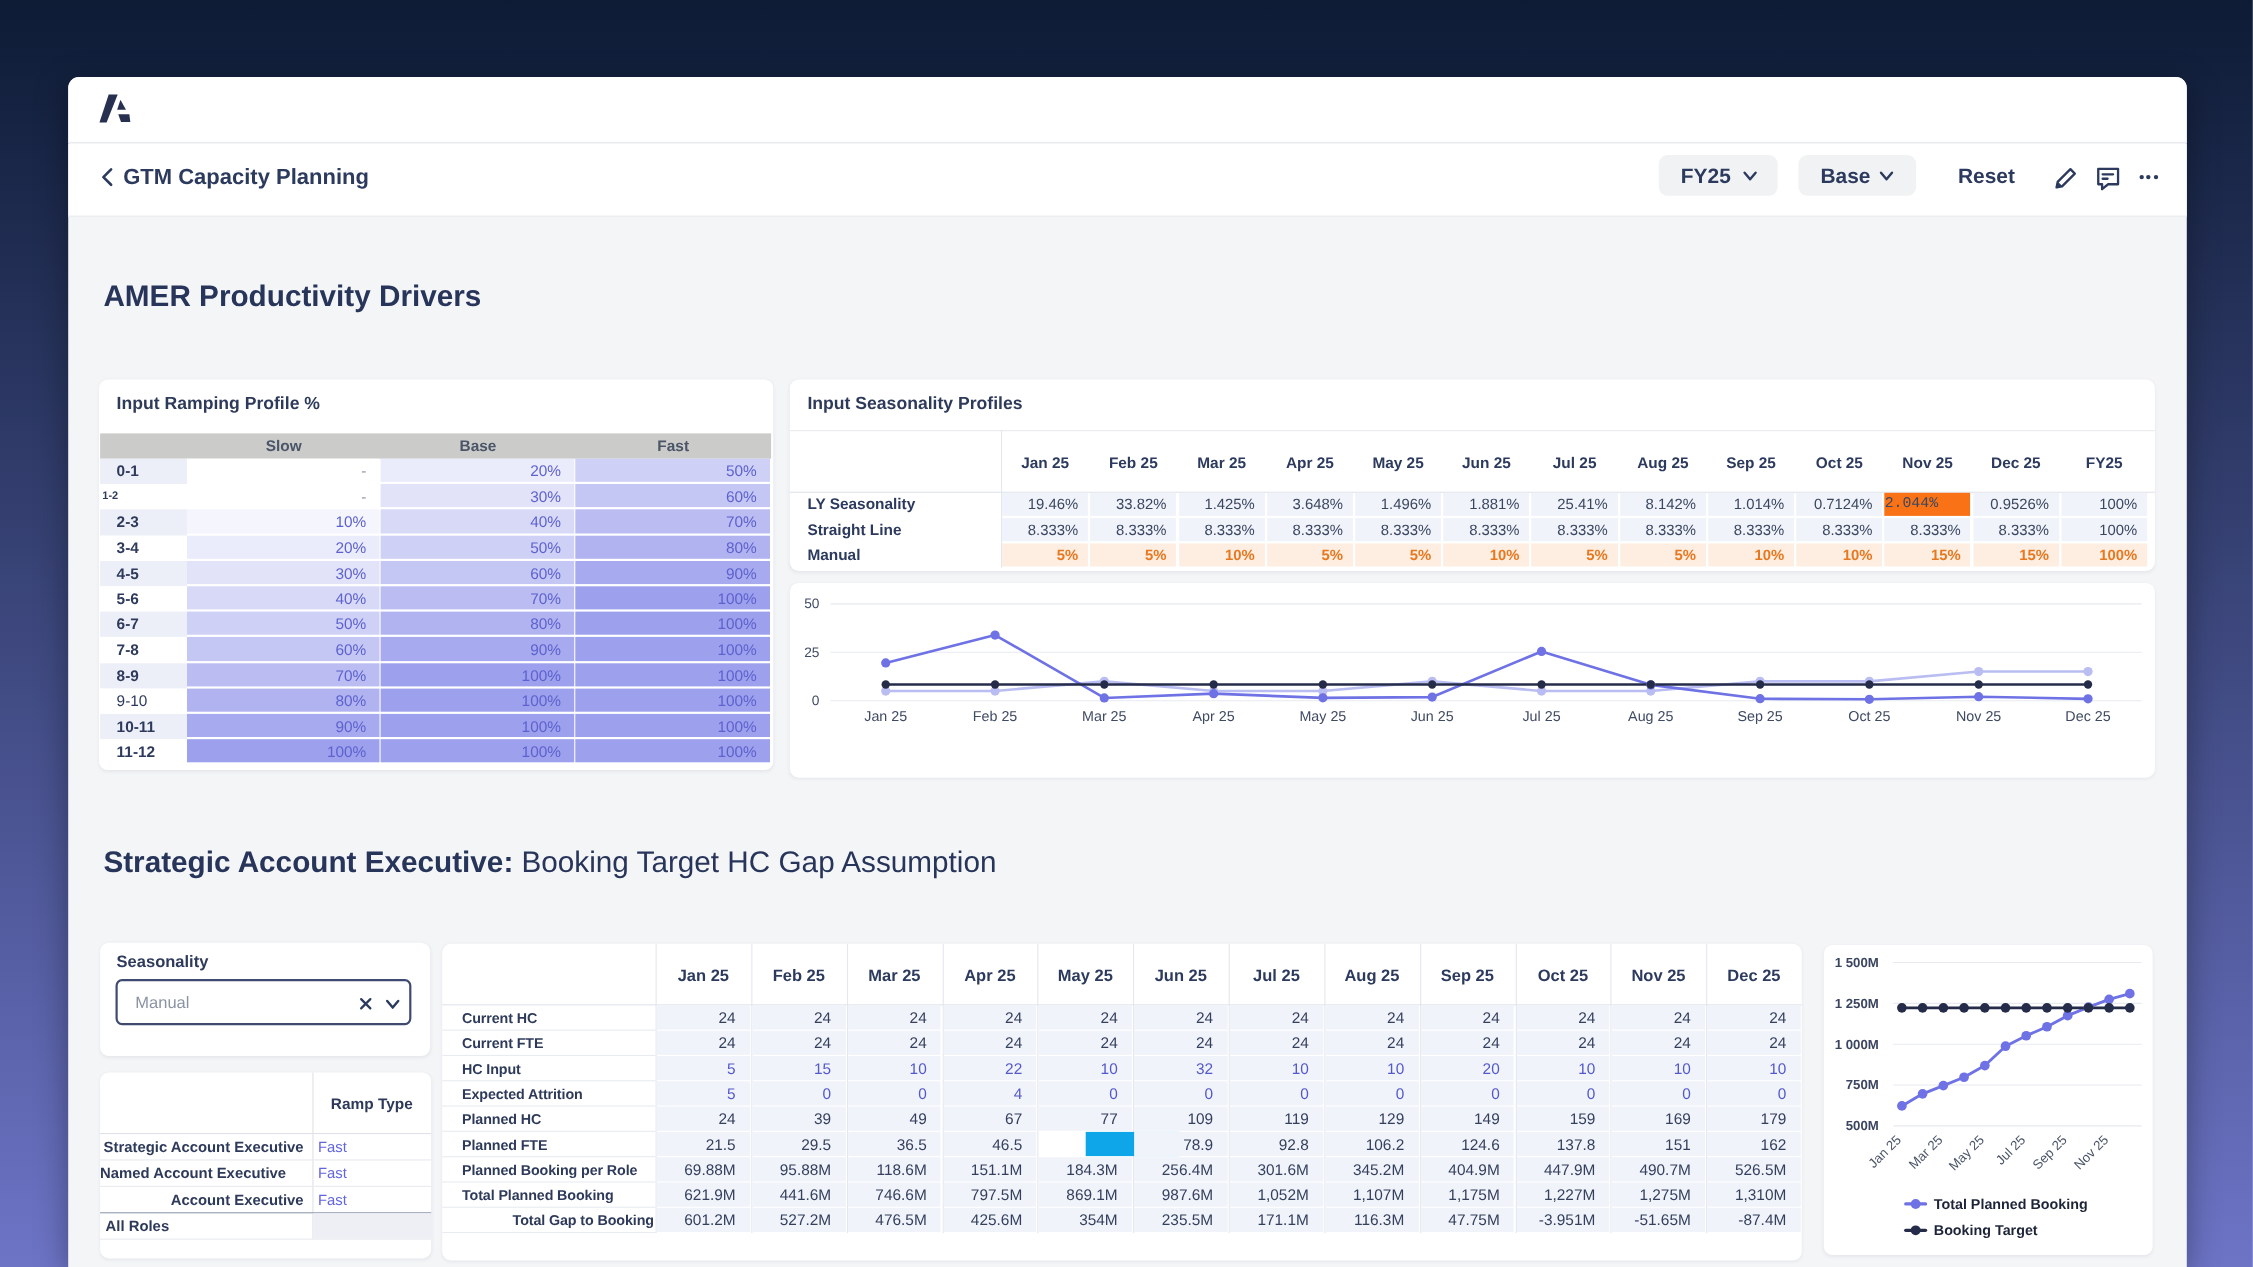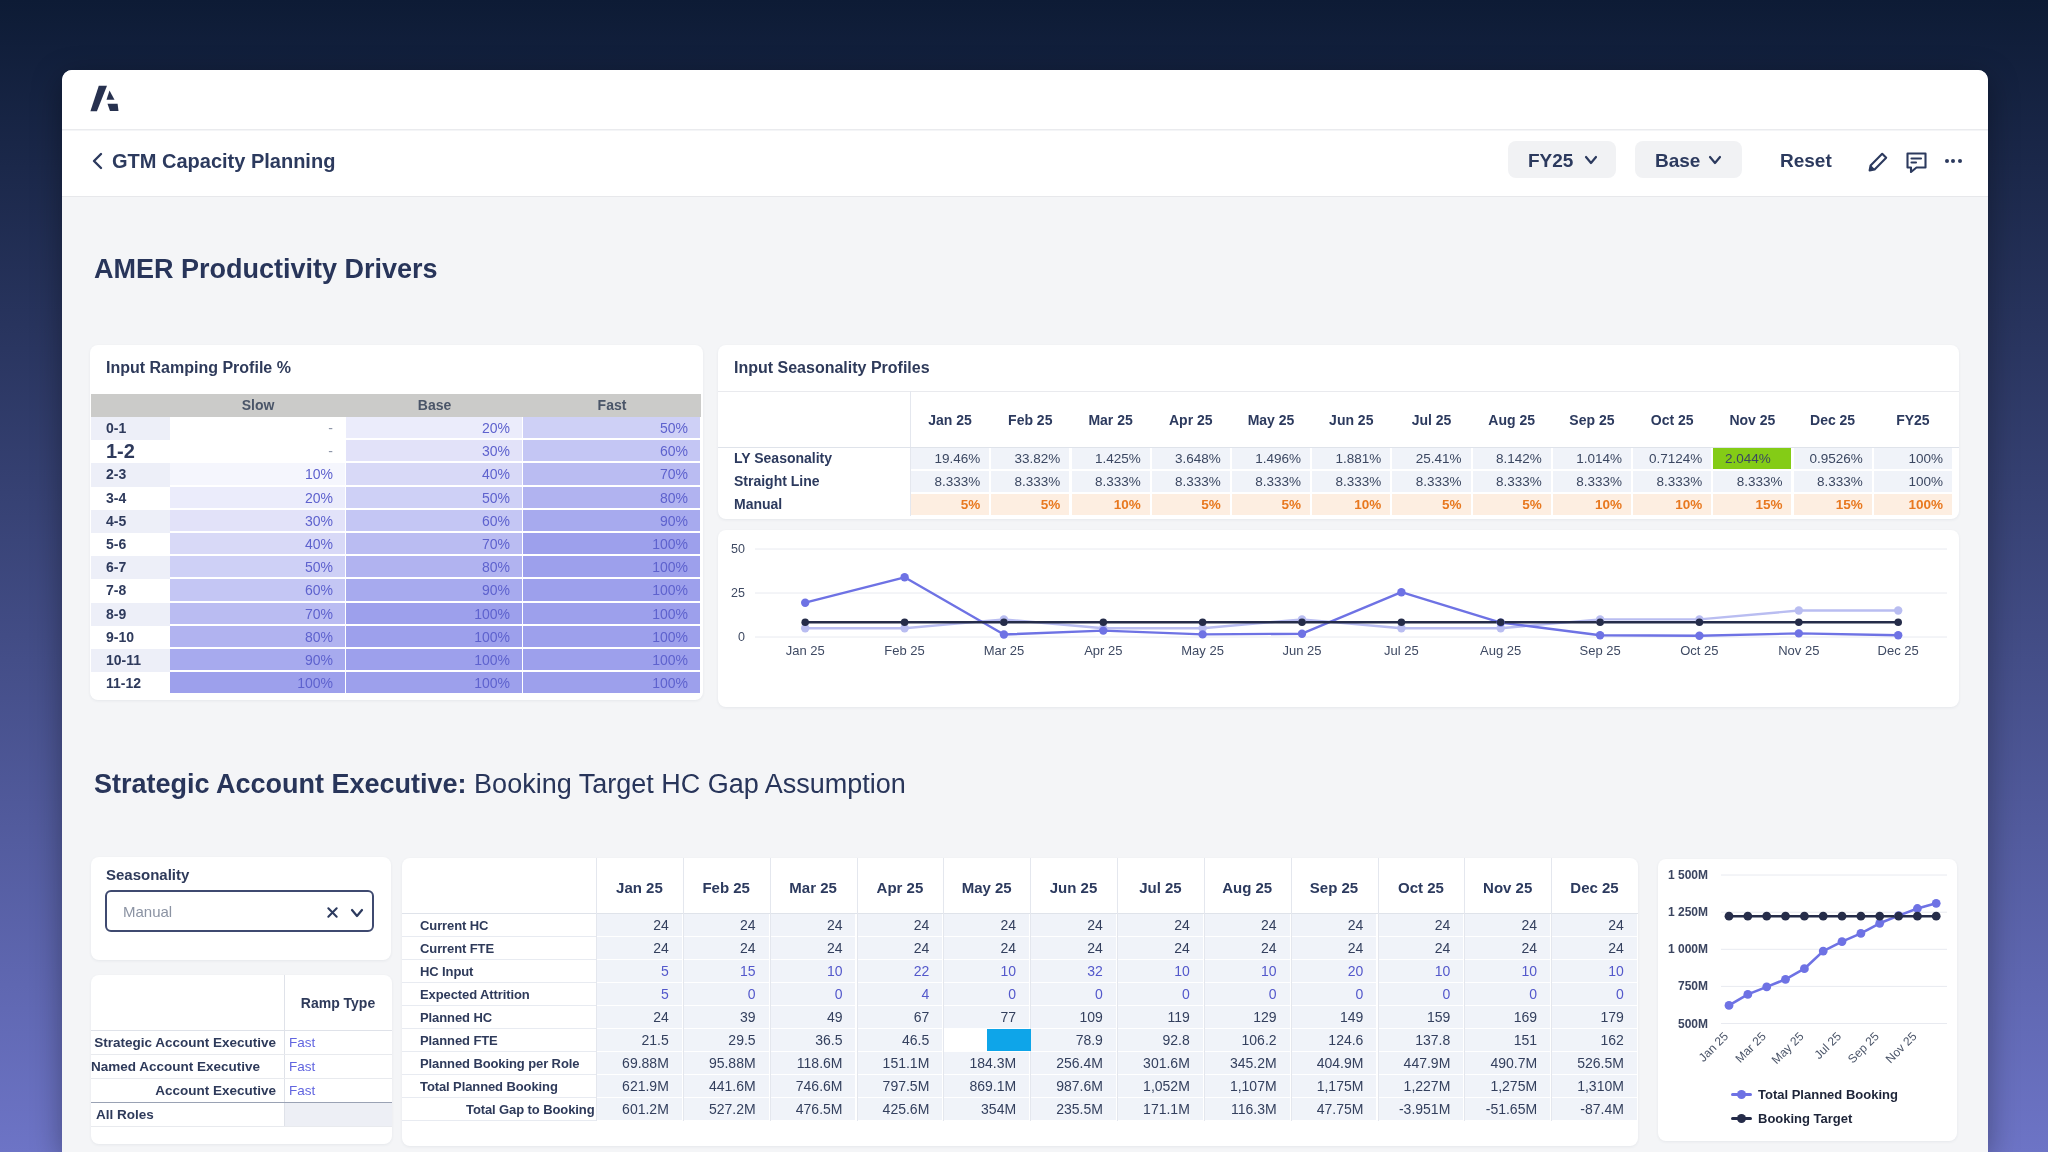--- a/index.html
+++ b/index.html
@@ -59,21 +59,21 @@
 <div class="card" style="left:28px;top:275px;width:613px;height:355px;">
 <div class="ct abs" style="left:16px;top:14px;">Input Ramping Profile %</div>
 <div class="abs" style="left:1px;top:49px;width:610px;height:23px;background:#cbcbc9;"></div>
 <div class="abs" style="left:80px;top:49px;width:176px;height:23px;font-size:14px;font-weight:bold;color:#4a5568;text-align:center;line-height:23px;">Slow</div>
 <div class="abs" style="left:256px;top:49px;width:177px;height:23px;font-size:14px;font-weight:bold;color:#4a5568;text-align:center;line-height:23px;">Base</div>
 <div class="abs" style="left:433px;top:49px;width:178px;height:23px;font-size:14px;font-weight:bold;color:#4a5568;text-align:center;line-height:23px;">Fast</div>
 <div class="abs" style="left:1px;top:72.0px;width:79px;height:23.2px;background:#edeff8;font-size:14px;font-weight:bold;color:#2e3a5c;line-height:23.2px;padding-left:15px;">0-1</div>
 <div class="abs" style="left:80px;top:72.0px;width:175px;height:22.2px;background:#fff;font-size:14px;color:#8f97aa;text-align:right;line-height:23.2px;padding-right:12px;">-</div>
 <div class="abs" style="left:256px;top:72.0px;width:176px;height:21.2px;background:rgb(235,236,251);font-size:14px;color:#5e62ce;text-align:right;line-height:23.2px;padding-right:12px;">20%</div>
 <div class="abs" style="left:433px;top:72.0px;width:177px;height:21.2px;background:rgb(206,208,246);font-size:14px;color:#5e62ce;text-align:right;line-height:23.2px;padding-right:12px;">50%</div>
-<div class="abs" style="left:1px;top:95.2px;width:79px;height:23.2px;background:#ffffff;font-size:20px;font-weight:bold;color:#2e3a5c;line-height:23.2px;padding-left:15px;">1-2</div>
+<div class="abs" style="left:1px;top:95.2px;width:79px;height:23.2px;background:#ffffff;font-size:10px;font-weight:bold;color:#2e3a5c;line-height:23.2px;padding-left:2px;">1-2</div>
 <div class="abs" style="left:80px;top:95.2px;width:175px;height:22.2px;background:#fff;font-size:14px;color:#8f97aa;text-align:right;line-height:23.2px;padding-right:12px;">-</div>
 <div class="abs" style="left:256px;top:95.2px;width:176px;height:21.2px;background:rgb(226,226,249);font-size:14px;color:#5e62ce;text-align:right;line-height:23.2px;padding-right:12px;">30%</div>
 <div class="abs" style="left:433px;top:95.2px;width:177px;height:21.2px;background:rgb(196,198,244);font-size:14px;color:#5e62ce;text-align:right;line-height:23.2px;padding-right:12px;">60%</div>
 <div class="abs" style="left:1px;top:118.4px;width:79px;height:23.2px;background:#edeff8;font-size:14px;font-weight:bold;color:#2e3a5c;line-height:23.2px;padding-left:15px;">2-3</div>
 <div class="abs" style="left:80px;top:118.4px;width:175px;height:21.2px;background:rgb(245,246,253);font-size:14px;color:#5e62ce;text-align:right;line-height:23.2px;padding-right:12px;">10%</div>
 <div class="abs" style="left:256px;top:118.4px;width:176px;height:21.2px;background:rgb(216,217,247);font-size:14px;color:#5e62ce;text-align:right;line-height:23.2px;padding-right:12px;">40%</div>
 <div class="abs" style="left:433px;top:118.4px;width:177px;height:21.2px;background:rgb(186,188,242);font-size:14px;color:#5e62ce;text-align:right;line-height:23.2px;padding-right:12px;">70%</div>
 <div class="abs" style="left:1px;top:141.6px;width:79px;height:23.2px;background:#ffffff;font-size:14px;font-weight:bold;color:#2e3a5c;line-height:23.2px;padding-left:15px;">3-4</div>
 <div class="abs" style="left:80px;top:141.6px;width:175px;height:21.2px;background:rgb(235,236,251);font-size:14px;color:#5e62ce;text-align:right;line-height:23.2px;padding-right:12px;">20%</div>
 <div class="abs" style="left:256px;top:141.6px;width:176px;height:21.2px;background:rgb(206,208,246);font-size:14px;color:#5e62ce;text-align:right;line-height:23.2px;padding-right:12px;">50%</div>
@@ -91,21 +91,21 @@
 <div class="abs" style="left:256px;top:211.2px;width:176px;height:21.2px;background:rgb(177,179,240);font-size:14px;color:#5e62ce;text-align:right;line-height:23.2px;padding-right:12px;">80%</div>
 <div class="abs" style="left:433px;top:211.2px;width:177px;height:21.2px;background:rgb(157,160,236);font-size:14px;color:#5e62ce;text-align:right;line-height:23.2px;padding-right:12px;">100%</div>
 <div class="abs" style="left:1px;top:234.4px;width:79px;height:23.2px;background:#ffffff;font-size:14px;font-weight:bold;color:#2e3a5c;line-height:23.2px;padding-left:15px;">7-8</div>
 <div class="abs" style="left:80px;top:234.4px;width:175px;height:21.2px;background:rgb(196,198,244);font-size:14px;color:#5e62ce;text-align:right;line-height:23.2px;padding-right:12px;">60%</div>
 <div class="abs" style="left:256px;top:234.4px;width:176px;height:21.2px;background:rgb(167,170,238);font-size:14px;color:#5e62ce;text-align:right;line-height:23.2px;padding-right:12px;">90%</div>
 <div class="abs" style="left:433px;top:234.4px;width:177px;height:21.2px;background:rgb(157,160,236);font-size:14px;color:#5e62ce;text-align:right;line-height:23.2px;padding-right:12px;">100%</div>
 <div class="abs" style="left:1px;top:257.6px;width:79px;height:23.2px;background:#edeff8;font-size:14px;font-weight:bold;color:#2e3a5c;line-height:23.2px;padding-left:15px;">8-9</div>
 <div class="abs" style="left:80px;top:257.6px;width:175px;height:21.2px;background:rgb(186,188,242);font-size:14px;color:#5e62ce;text-align:right;line-height:23.2px;padding-right:12px;">70%</div>
 <div class="abs" style="left:256px;top:257.6px;width:176px;height:21.2px;background:rgb(157,160,236);font-size:14px;color:#5e62ce;text-align:right;line-height:23.2px;padding-right:12px;">100%</div>
 <div class="abs" style="left:433px;top:257.6px;width:177px;height:21.2px;background:rgb(157,160,236);font-size:14px;color:#5e62ce;text-align:right;line-height:23.2px;padding-right:12px;">100%</div>
-<div class="abs" style="left:1px;top:280.8px;width:79px;height:23.2px;background:#ffffff;font-size:14px;font-weight:bold;color:#2e3a5c;line-height:23.2px;padding-left:15px;">9-10</div>
+<div class="abs" style="left:1px;top:280.8px;width:79px;height:23.2px;background:#ffffff;font-size:14px;font-weight:normal;color:#2e3a5c;line-height:23.2px;padding-left:15px;">9-10</div>
 <div class="abs" style="left:80px;top:280.8px;width:175px;height:21.2px;background:rgb(177,179,240);font-size:14px;color:#5e62ce;text-align:right;line-height:23.2px;padding-right:12px;">80%</div>
 <div class="abs" style="left:256px;top:280.8px;width:176px;height:21.2px;background:rgb(157,160,236);font-size:14px;color:#5e62ce;text-align:right;line-height:23.2px;padding-right:12px;">100%</div>
 <div class="abs" style="left:433px;top:280.8px;width:177px;height:21.2px;background:rgb(157,160,236);font-size:14px;color:#5e62ce;text-align:right;line-height:23.2px;padding-right:12px;">100%</div>
 <div class="abs" style="left:1px;top:304.0px;width:79px;height:23.2px;background:#edeff8;font-size:14px;font-weight:bold;color:#2e3a5c;line-height:23.2px;padding-left:15px;">10-11</div>
 <div class="abs" style="left:80px;top:304.0px;width:175px;height:21.2px;background:rgb(167,170,238);font-size:14px;color:#5e62ce;text-align:right;line-height:23.2px;padding-right:12px;">90%</div>
 <div class="abs" style="left:256px;top:304.0px;width:176px;height:21.2px;background:rgb(157,160,236);font-size:14px;color:#5e62ce;text-align:right;line-height:23.2px;padding-right:12px;">100%</div>
 <div class="abs" style="left:433px;top:304.0px;width:177px;height:21.2px;background:rgb(157,160,236);font-size:14px;color:#5e62ce;text-align:right;line-height:23.2px;padding-right:12px;">100%</div>
 <div class="abs" style="left:1px;top:327.2px;width:79px;height:23.2px;background:#ffffff;font-size:14px;font-weight:bold;color:#2e3a5c;line-height:23.2px;padding-left:15px;">11-12</div>
 <div class="abs" style="left:80px;top:327.2px;width:175px;height:21.2px;background:rgb(157,160,236);font-size:14px;color:#5e62ce;text-align:right;line-height:23.2px;padding-right:12px;">100%</div>
 <div class="abs" style="left:256px;top:327.2px;width:176px;height:21.2px;background:rgb(157,160,236);font-size:14px;color:#5e62ce;text-align:right;line-height:23.2px;padding-right:12px;">100%</div>
@@ -133,21 +133,21 @@
 <div class="abs" style="left:193.0px;top:103px;width:78.2px;height:21px;background:#f0f3f9;font-size:13.5px;font-weight:normal;color:#3b4761;text-align:right;line-height:21px;padding-right:9px;">19.46%</div>
 <div class="abs" style="left:273.2px;top:103px;width:78.2px;height:21px;background:#f0f3f9;font-size:13.5px;font-weight:normal;color:#3b4761;text-align:right;line-height:21px;padding-right:9px;">33.82%</div>
 <div class="abs" style="left:353.5px;top:103px;width:78.2px;height:21px;background:#f0f3f9;font-size:13.5px;font-weight:normal;color:#3b4761;text-align:right;line-height:21px;padding-right:9px;">1.425%</div>
 <div class="abs" style="left:433.7px;top:103px;width:78.2px;height:21px;background:#f0f3f9;font-size:13.5px;font-weight:normal;color:#3b4761;text-align:right;line-height:21px;padding-right:9px;">3.648%</div>
 <div class="abs" style="left:513.9px;top:103px;width:78.2px;height:21px;background:#f0f3f9;font-size:13.5px;font-weight:normal;color:#3b4761;text-align:right;line-height:21px;padding-right:9px;">1.496%</div>
 <div class="abs" style="left:594.2px;top:103px;width:78.2px;height:21px;background:#f0f3f9;font-size:13.5px;font-weight:normal;color:#3b4761;text-align:right;line-height:21px;padding-right:9px;">1.881%</div>
 <div class="abs" style="left:674.4px;top:103px;width:78.2px;height:21px;background:#f0f3f9;font-size:13.5px;font-weight:normal;color:#3b4761;text-align:right;line-height:21px;padding-right:9px;">25.41%</div>
 <div class="abs" style="left:754.6px;top:103px;width:78.2px;height:21px;background:#f0f3f9;font-size:13.5px;font-weight:normal;color:#3b4761;text-align:right;line-height:21px;padding-right:9px;">8.142%</div>
 <div class="abs" style="left:834.8px;top:103px;width:78.2px;height:21px;background:#f0f3f9;font-size:13.5px;font-weight:normal;color:#3b4761;text-align:right;line-height:21px;padding-right:9px;">1.014%</div>
 <div class="abs" style="left:915.1px;top:103px;width:78.2px;height:21px;background:#f0f3f9;font-size:13.5px;font-weight:normal;color:#3b4761;text-align:right;line-height:21px;padding-right:9px;">0.7124%</div>
-<div class="abs" style="left:995.3px;top:103px;width:78.2px;height:21px;background:#84cc16;font-size:13.5px;font-weight:normal;color:#3b4761;text-align:center;line-height:21px;padding-right:9px;">2.044%</div>
+<div class="abs" style="left:995.3px;top:103px;width:78.2px;height:21px;background:#f97316;font-size:13.5px;font-weight:normal;color:#3b4761;text-align:left;line-height:21px;padding-right:9px;font-family:Liberation Mono, monospace;">2.044%</div>
 <div class="abs" style="left:1075.5px;top:103px;width:78.2px;height:21px;background:#f0f3f9;font-size:13.5px;font-weight:normal;color:#3b4761;text-align:right;line-height:21px;padding-right:9px;">0.9526%</div>
 <div class="abs" style="left:1155.8px;top:103px;width:78.2px;height:21px;background:#f0f3f9;font-size:13.5px;font-weight:normal;color:#3b4761;text-align:right;line-height:21px;padding-right:9px;">100%</div>
 <div class="abs" style="left:16px;top:125px;height:23px;font-size:14px;font-weight:bold;color:#2c3a5e;line-height:23px;">Straight Line</div>
 <div class="abs" style="left:193.0px;top:126px;width:78.2px;height:21px;background:#f0f3f9;font-size:13.5px;font-weight:normal;color:#3b4761;text-align:right;line-height:21px;padding-right:9px;">8.333%</div>
 <div class="abs" style="left:273.2px;top:126px;width:78.2px;height:21px;background:#f0f3f9;font-size:13.5px;font-weight:normal;color:#3b4761;text-align:right;line-height:21px;padding-right:9px;">8.333%</div>
 <div class="abs" style="left:353.5px;top:126px;width:78.2px;height:21px;background:#f0f3f9;font-size:13.5px;font-weight:normal;color:#3b4761;text-align:right;line-height:21px;padding-right:9px;">8.333%</div>
 <div class="abs" style="left:433.7px;top:126px;width:78.2px;height:21px;background:#f0f3f9;font-size:13.5px;font-weight:normal;color:#3b4761;text-align:right;line-height:21px;padding-right:9px;">8.333%</div>
 <div class="abs" style="left:513.9px;top:126px;width:78.2px;height:21px;background:#f0f3f9;font-size:13.5px;font-weight:normal;color:#3b4761;text-align:right;line-height:21px;padding-right:9px;">8.333%</div>
 <div class="abs" style="left:594.2px;top:126px;width:78.2px;height:21px;background:#f0f3f9;font-size:13.5px;font-weight:normal;color:#3b4761;text-align:right;line-height:21px;padding-right:9px;">8.333%</div>
 <div class="abs" style="left:674.4px;top:126px;width:78.2px;height:21px;background:#f0f3f9;font-size:13.5px;font-weight:normal;color:#3b4761;text-align:right;line-height:21px;padding-right:9px;">8.333%</div>

